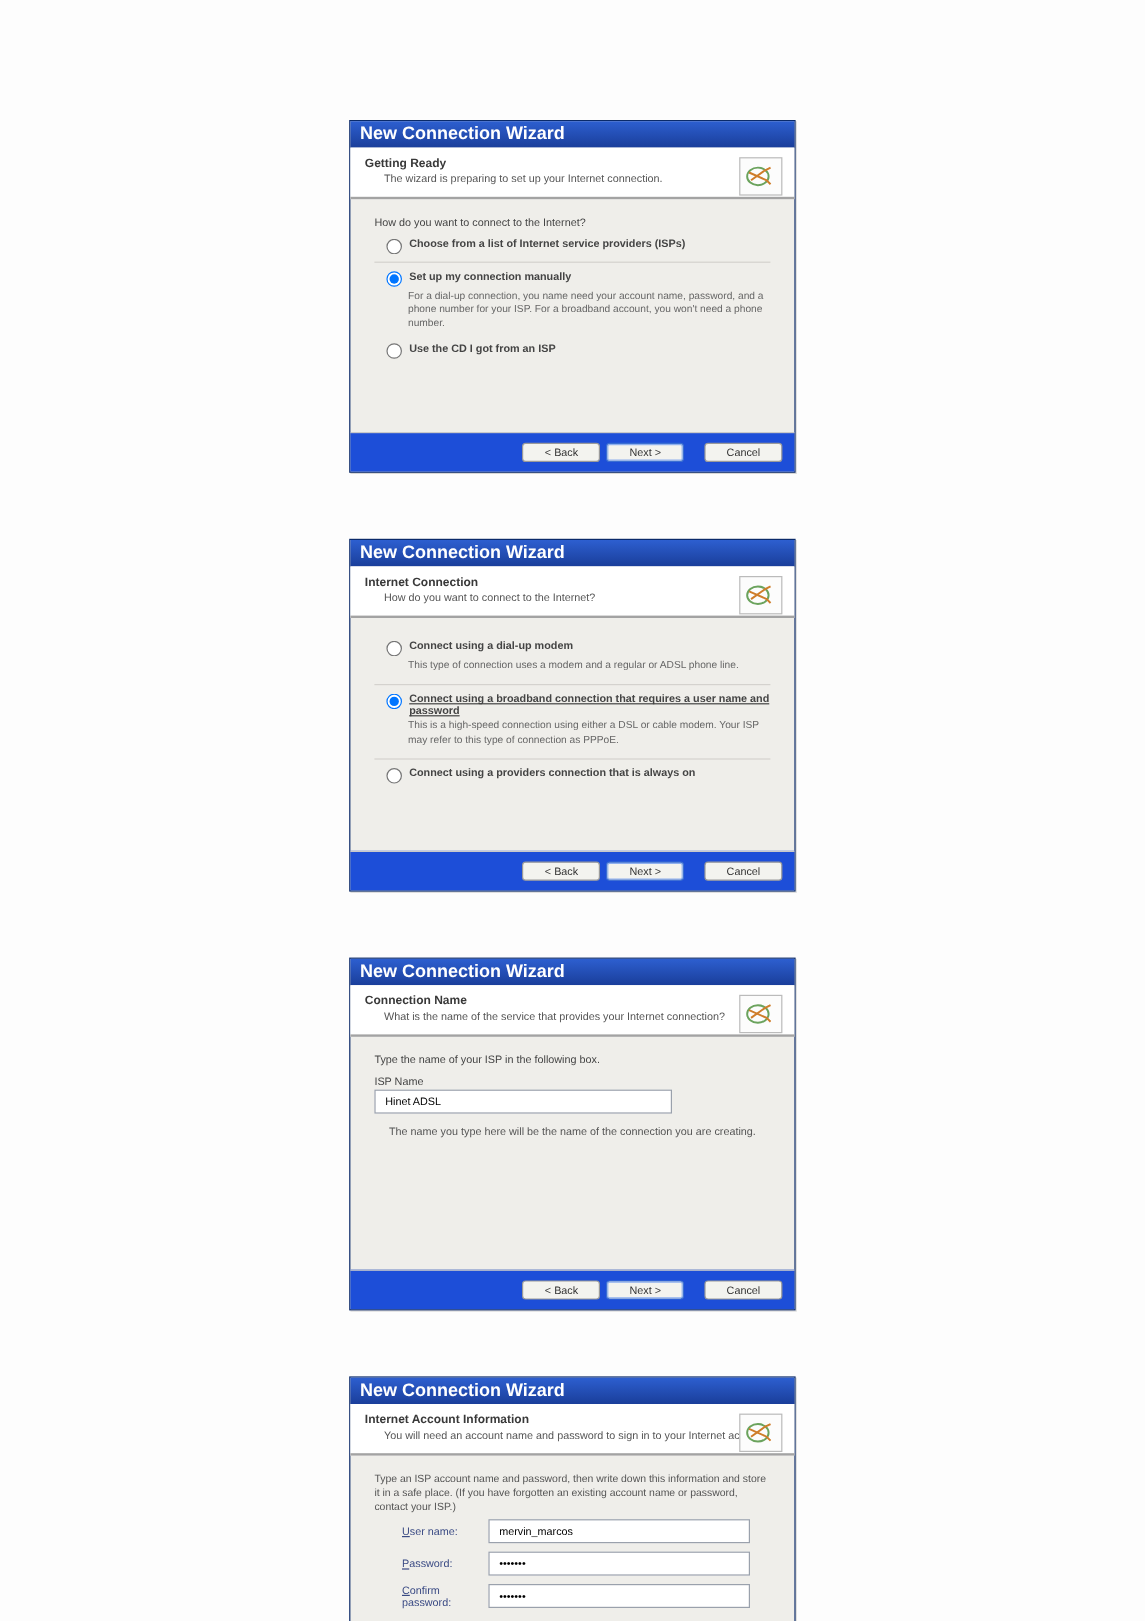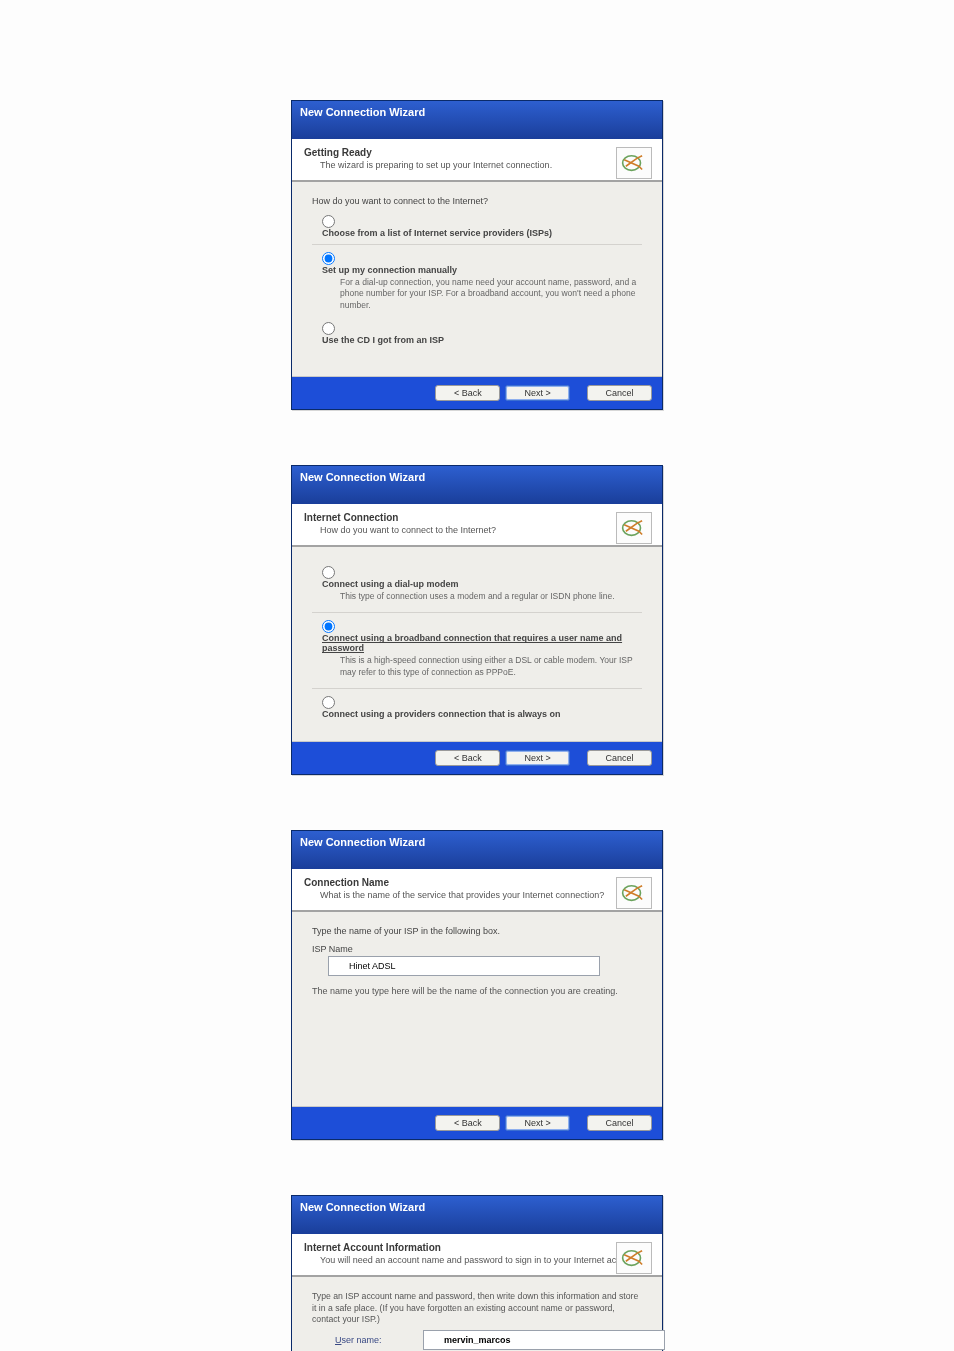--- a/index.html
+++ b/index.html
@@ -15,27 +15,27 @@
     padding: 100px 0 50px 0;
   }
   .wizard {
     width: 370px;
     margin: 0 auto 55px auto;
     border: 1px solid #0a2a6a;
     background: #efeeea;
     box-shadow: 1px 1px 0 rgba(0,0,0,0.15);
   }
   .titlebar {
-    height: 38px;
+    height: 22px;
     line-height: 22px;
     padding: 0 8px;
     background: linear-gradient(to bottom, #2d5fd0 0%, #1a3e9a 100%);
     color: #fff;
     font-weight: bold;
-    font-size: 11px;
+    font-size: 15px;
   }
   .header {
     background: #ffffff;
     padding: 8px 12px 10px 12px;
     position: relative;
     border-bottom: 2px solid #a3a3a3;
   }
   .header-title {
     font-weight: bold;
     color: #393939;
@@ -63,21 +63,20 @@
   .body {
     padding: 14px 20px 0 20px;
     min-height: 180px;
     color: #444;
   }
   .question { margin-bottom: 8px; font-size: 9px; }
   .radio-row {
     display: flex;
     align-items: flex-start;
     margin: 4px 0 2px 10px;
-    flex-direction: column;
   }
   .radio-row input { margin: 1px 6px 0 0; }
   .radio-row label.bold { font-weight: bold; font-size: 9px; }
   .radio-desc {
     margin: 2px 0 10px 28px;
     font-size: 8.5px;
     color: #666;
     line-height: 1.35;
   }
   .sep {
@@ -113,26 +112,25 @@
   .body label.fieldlabel {
     display: block;
     margin: 4px 0 2px 0;
     font-size: 9px;
   }
   .textfield {
     width: 230px;
     height: 16px;
     border: 1px solid #9aa1ac;
     background: #fff;
-    padding: 1px 20px;
+    padding: 1px 8px;
     font-size: 9px;
     font-family: inherit;
-    margin-left: 16px;
-  }
-  .note { margin-top: 10px; font-size: 9px; color: #555; }
+  }
+  .note { margin-top: 10px; font-size: 9px; color: #555; text-align: center; }
   .formgrid {
     display: grid;
     grid-template-columns: 95px 1fr;
     row-gap: 7px;
     align-items: center;
     margin: 4px 0 10px 0;
   }
   .formgrid .lab { font-size: 9px; color: #3a4a84; padding-left: 23px; }
   .formgrid .lab u { text-decoration: underline; }
   .intro9 { font-size: 8.7px; color:#555; line-height:1.35; margin-bottom:0;}
@@ -190,21 +188,21 @@
             <path d="M4 10 L22 18 L26 22" stroke="#cf7d2a" stroke-width="2" fill="none"></path>
             <path d="M6 18 L20 8 L26 5" stroke="#cf7d2a" stroke-width="2" fill="none"></path>
           </svg>
       </div>
     </div>
     <div class="body">
       <div class="radio-row">
         <input type="radio" name="w2" style="">
         <label class="bold">Connect using a dial-up modem</label>
       </div>
-      <div class="radio-desc">This type of connection uses a modem and a regular or ISDN phone line.</div>
+      <div class="radio-desc">This type of connection uses a modem and a regular or ADSL phone line.</div>
       <hr class="sep">
       <div class="radio-row">
         <input type="radio" name="w2" checked="" style="">
         <label class="bold" style="text-decoration:underline">Connect using a broadband connection that requires a user name and password</label>
       </div>
       <div class="radio-desc">This is a high-speed connection using either a DSL or cable modem. Your ISP may refer to this type of connection as PPPoE.</div>
       <hr class="sep">
       <div class="radio-row">
         <input type="radio" name="w2" style="">
         <label class="bold">Connect using a providers connection that is always on</label>
@@ -253,21 +251,21 @@
             <ellipse cx="13" cy="14" rx="11" ry="9" fill="none" stroke="#6ba35d" stroke-width="2"></ellipse>
             <path d="M4 10 L22 18 L26 22" stroke="#cf7d2a" stroke-width="2" fill="none"></path>
             <path d="M6 18 L20 8 L26 5" stroke="#cf7d2a" stroke-width="2" fill="none"></path>
           </svg>
       </div>
     </div>
     <div class="body" style="min-height:190px">
       <div class="intro9">Type an ISP account name and password, then write down this information and store it in a safe place. (If you have forgotten an existing account name or password, contact your ISP.)</div>
       <div class="formgrid">
         <div class="lab"><u>U</u>ser name:</div>
-        <input class="textfield" style="width: 200px; font-weight: bold;" type="text" value="mervin_marcos">
+        <input class="textfield" style="width: 200px;" type="text" value="mervin_marcos">
         <div class="lab"><u>P</u>assword:</div>
         <input class="textfield" style="width: 200px;" type="text" value="•••••••">
         <div class="lab"><u>C</u>onfirm password:</div>
         <input class="textfield" style="width: 200px;" type="text" value="•••••••">
       </div>
 
     </div>
 
   </div>
 

